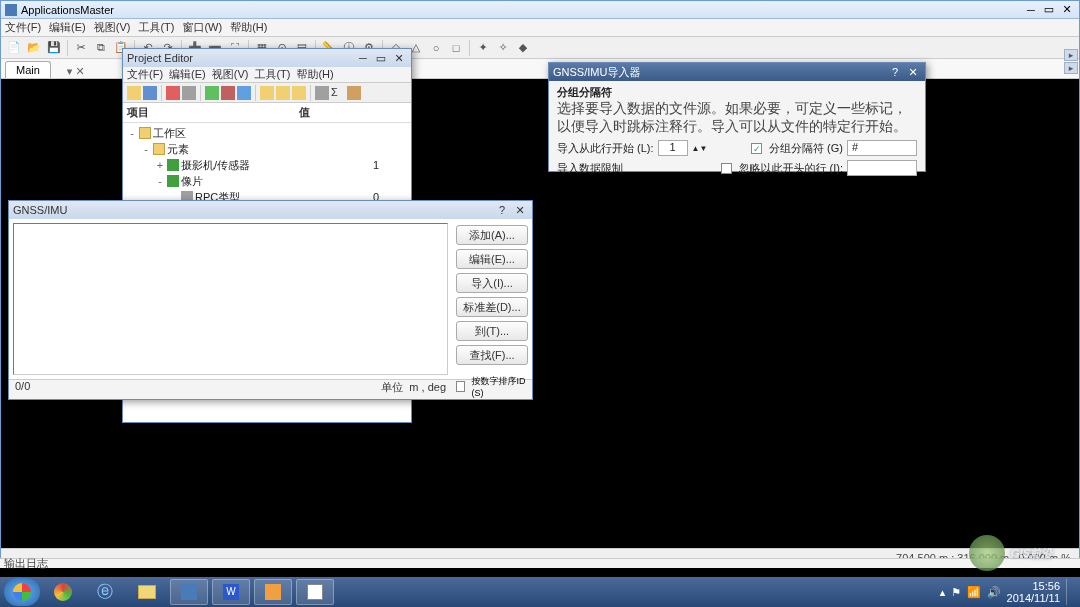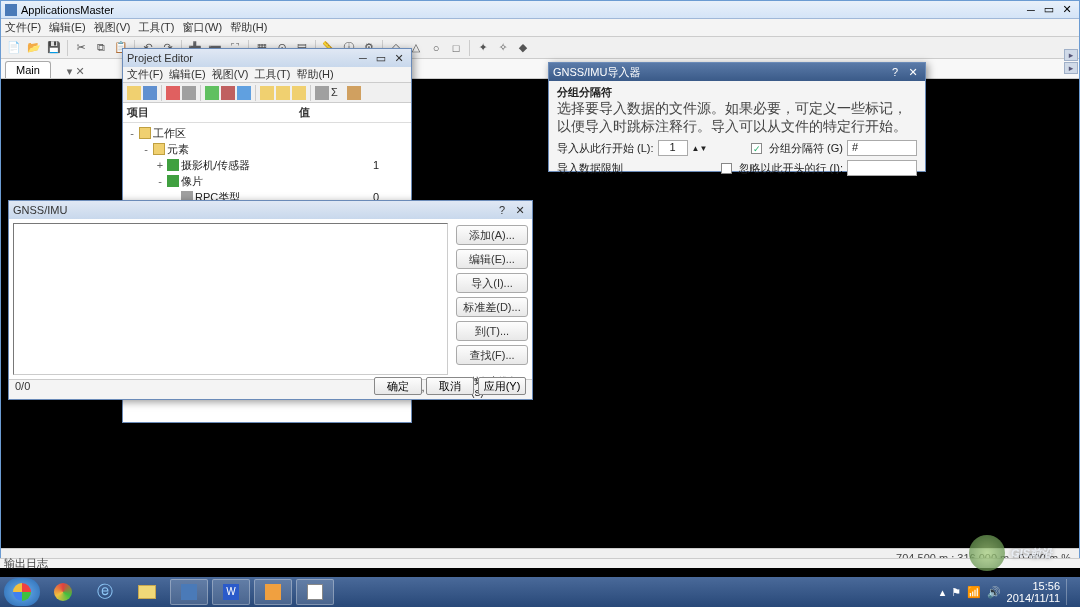--- a/index.html
+++ b/index.html
@@ -309,25 +309,20 @@
       <div style="margin-top:6px;display:flex;align-items:center;gap:3px">
           <span class="iw-check"></span>
           <span style="font-size:9px">按数字排序ID (S)</span>
         </div>
     </div>
   </div>
   <div class="gi-foot">
     <span>0/0</span>
     <span style="margin-left:auto;margin-right:80px"><span>单位</span>&nbsp;&nbsp;<span>m , deg</span></span>
   </div>
-  <div class="gi-dlgbtns">
-    <div class="dlg-btn">确定</div>
-    <div class="dlg-btn">取消</div>
-    <div class="dlg-btn">应用(Y)</div>
-  </div>
 </div>
 
 <div class="subwin iw">
   <div class="subwin-title">
     <span>GNSS/IMU导入器</span>
     <div class="subwin-ctrls">
       <span class="subwin-ctrl">?</span>
       <span class="subwin-ctrl">✕</span>
     </div>
   </div>

